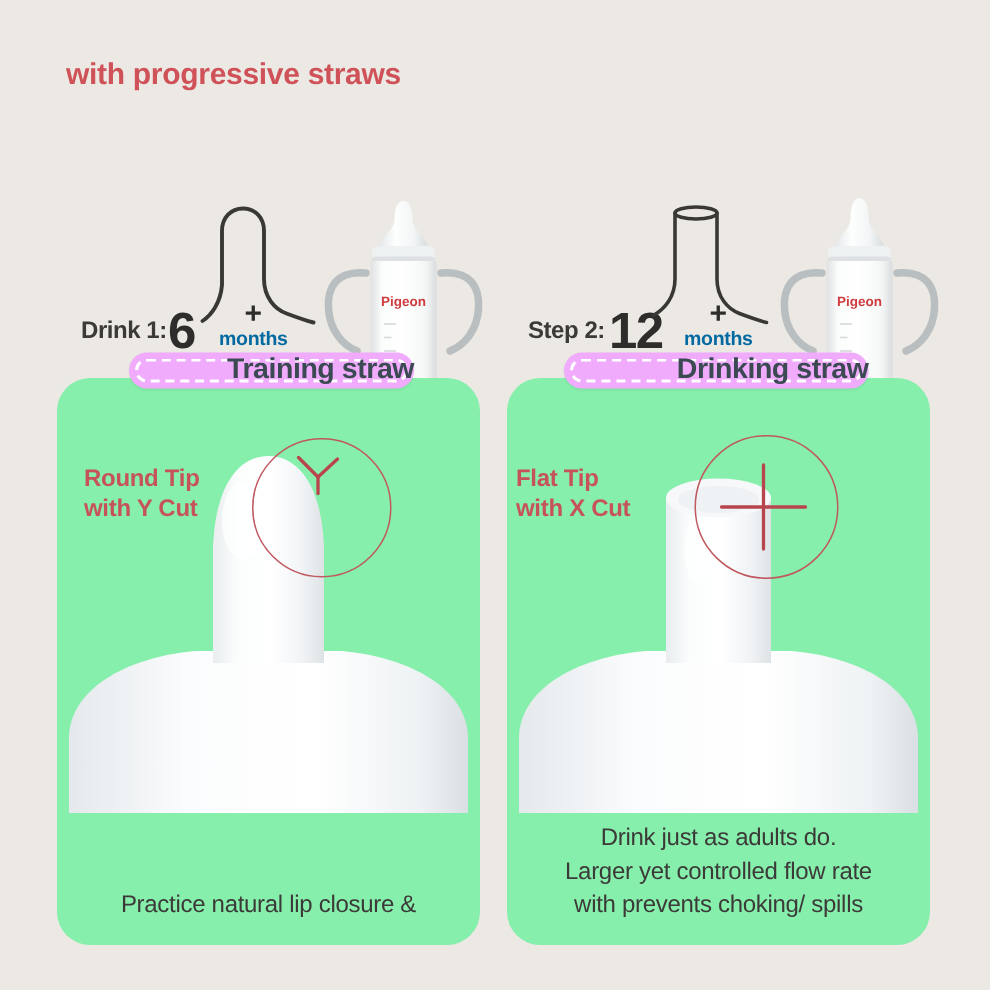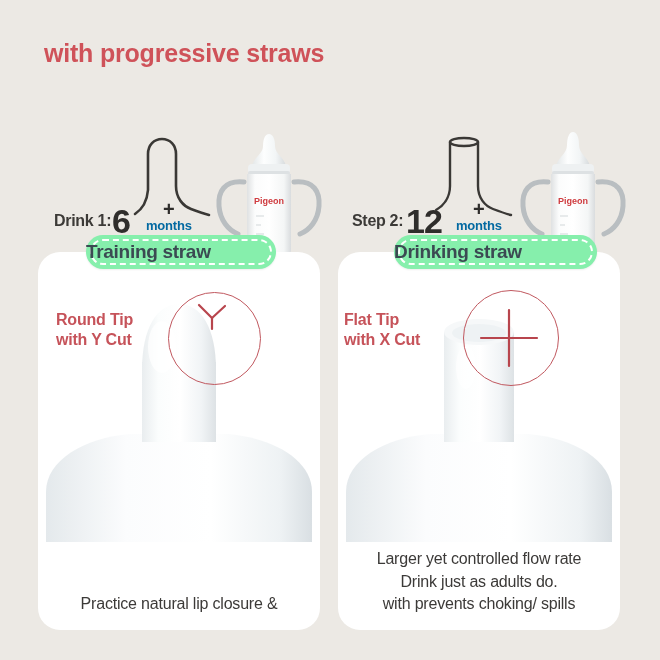--- a/index.html
+++ b/index.html
@@ -31,21 +31,21 @@
   .title {
     font-size: 33px;
     font-weight: bold;
     color: #44423f;
     letter-spacing: -0.6px;
     line-height: 1.1;
     margin: 0;
     white-space: nowrap;
   }
   .subtitle {
-    font-size: 25px;
+    font-size: 20px;
     font-weight: bold;
     color: #cf5259;
     letter-spacing: -0.2px;
     margin: 9px 0 0 0;
     white-space: nowrap;
   }
 
   
   .column {
     position: absolute;
@@ -122,56 +122,56 @@
     position: absolute;
     right: -8px;
     top: 0px;
   }
   .column.right .bottle-photo { right: -12px; }
 
   
   .pill {
     position: absolute;
     top: 105px;
-    height: 34px;
+    height: 24px;
     border-radius: 17px;
-    background: #86efac;
+    background: #f0abfc;
     display: flex;
     align-items: center;
-    justify-content: flex-start;
+    justify-content: flex-end;
     z-index: 6;
     box-shadow: 0 1px 2px rgba(0,0,0,0.07);
   }
   .pill::after {
     content: "";
     position: absolute;
     inset: 4px;
     border: 2px dashed #ffffff;
     border-radius: 14px;
     pointer-events: none;
   }
   .pill-text {
     font-size: 19px;
     font-weight: bold;
     color: #3b4a52;
     letter-spacing: -0.3px;
     position: relative;
     z-index: 2;
   }
   .column.left  .pill { left: 48px; width: 190px; }
-  .column.right .pill { left: 56px; width: 203px; }
+  .column.right .pill { left: 38px; width: 203px; }
 
   
   .card {
     position: absolute;
     left: 0;
     top: 122px;
     width: 282px;
     height: 378px;
-    background: #ffffff;
+    background: #86efac;
     border-radius: 22px;
     overflow: hidden;
   }
 
   .cut-label {
     position: absolute;
     left: 18px;
     top: 58px;
     font-size: 16px;
     font-weight: bold;
@@ -428,20 +428,20 @@
       </svg>
 
       <div class="zoom-circle"></div>
 
       <svg class="cut-mark" width="62" height="62" viewBox="0 0 62 62" fill="none">
         <line x1="3" y1="31" x2="59" y2="31" stroke="#b8454d" stroke-width="2.2" stroke-linecap="round"></line>
         <line x1="31" y1="3" x2="31" y2="59" stroke="#b8454d" stroke-width="2.2" stroke-linecap="round"></line>
       </svg>
 
       <div class="caption">
+        <span class="line">Drink just as adults do.</span>
         <span class="line">Larger yet controlled flow rate</span>
-        <span class="line">Drink just as adults do.</span>
         <span class="line">with prevents choking/ spills</span>
       </div>
     </div>
   </div>
 
 </div>
 
 </body></html>

